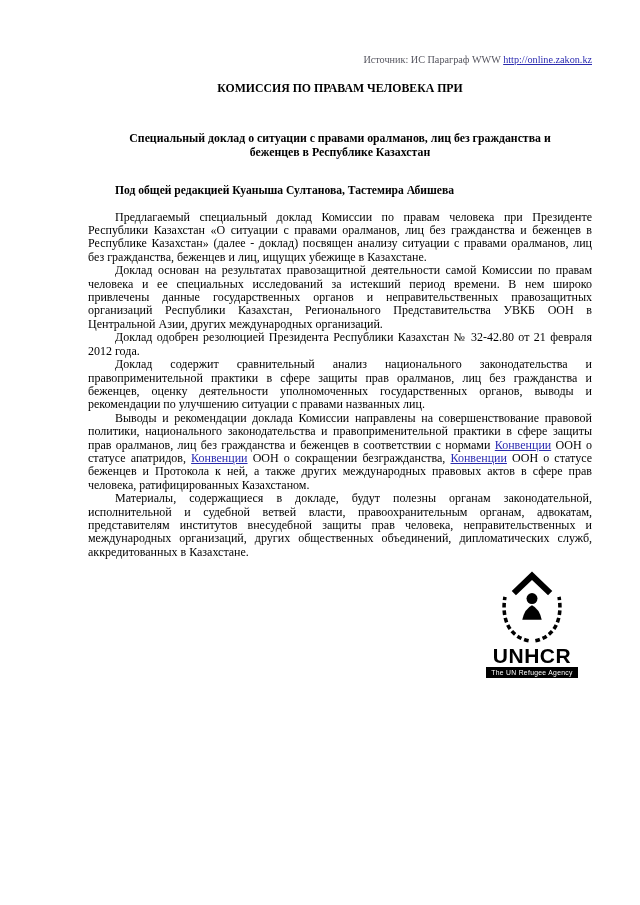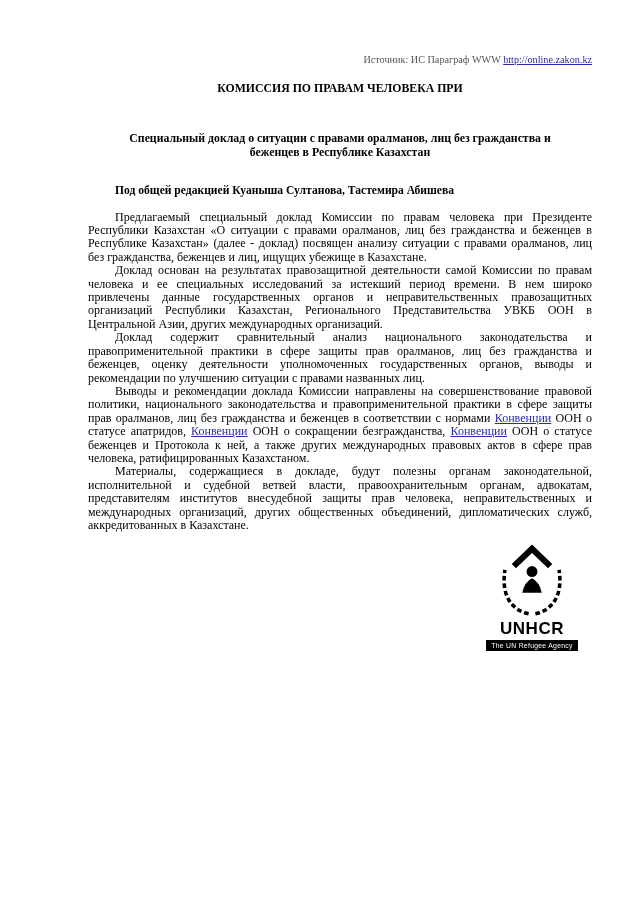--- a/index.html
+++ b/index.html
@@ -67,21 +67,21 @@
     width: 92px;
     text-align: center;
   }
   .unhcr-logo svg {
     display: block;
     margin: 0 auto;
   }
   .unhcr-wordmark {
     font-family: "Liberation Sans", sans-serif;
     font-weight: bold;
-    font-size: 17px;
+    font-size: 21px;
     line-height: 20px;
     letter-spacing: 0.5px;
     color: #000;
     margin-top: 1px;
   }
   .unhcr-bar {
     margin-top: 1px;
     background: var(--color-logo_bar_bg, #000000);
     color: var(--color-logo_bar_text, #ffffff);
     font-family: "Liberation Sans", sans-serif;
@@ -118,20 +118,21 @@
   <div class="center-bold" style="padding:0 18px;">Специальный доклад о ситуации с правами оралманов, лиц без гражданства и беженцев в Республике Казахстан</div>
 
   <div class="spacer"></div>
 
   <div class="editors">Под общей редакцией Куаныша Султанова, Тастемира Абишева</div>
 
   <div class="spacer"></div>
 
   <p class="para">Предлагаемый специальный доклад Комиссии по правам человека при Президенте Республики Казахстан «О ситуации с правами оралманов, лиц без гражданства и беженцев в Республике Казахстан» (далее - доклад) посвящен анализу ситуации с правами оралманов, лиц без гражданства, беженцев и лиц, ищущих убежище в Казахстане.</p>
   <p class="para">Доклад основан на результатах правозащитной деятельности самой Комиссии по правам человека и ее специальных исследований за истекший период времени. В нем широко привлечены данные государственных органов и неправительственных правозащитных организаций Республики Казахстан, Регионального Представительства УВКБ ООН в Центральной Азии, других международных организаций.</p>
+  <p class="para">Доклад одобрен резолюцией Президента Республики Казахстан № 32-42.80 от 21 февраля 2012 года.</p>
   <p class="para">Доклад содержит сравнительный анализ национального законодательства и правоприменительной практики в сфере защиты прав оралманов, лиц без гражданства и беженцев, оценку деятельности уполномоченных государственных органов, выводы и рекомендации по улучшению ситуации с правами названных лиц.</p>
 
   <p class="para"><span>Выводы и рекомендации доклада Комиссии направлены на совершенствование правовой политики, национального законодательства и правоприменительной практики в сфере защиты прав оралманов, лиц без гражданства и беженцев в соответствии с нормами </span><a href="#" class="doclink">Конвенции</a><span> ООН о статусе апатридов, </span><a href="#" class="doclink">Конвенции</a><span> ООН о сокращении безгражданства, </span><a href="#" class="doclink">Конвенции</a><span> ООН о статусе беженцев и Протокола к ней, а также других международных правовых актов в сфере прав человека, ратифицированных Казахстаном.</span></p>
 
   <p class="para">Материалы, содержащиеся в докладе, будут полезны органам законодательной, исполнительной и судебной ветвей власти, правоохранительным органам, адвокатам, представителям институтов внесудебной защиты прав человека, неправительственных и международных организаций, других общественных объединений, дипломатических служб, аккредитованных в Казахстане.</p>
 
   <div class="logo-row">
     <div class="unhcr-logo">
       <svg width="88" height="76" viewBox="0 0 100 90" aria-hidden="true">
 

